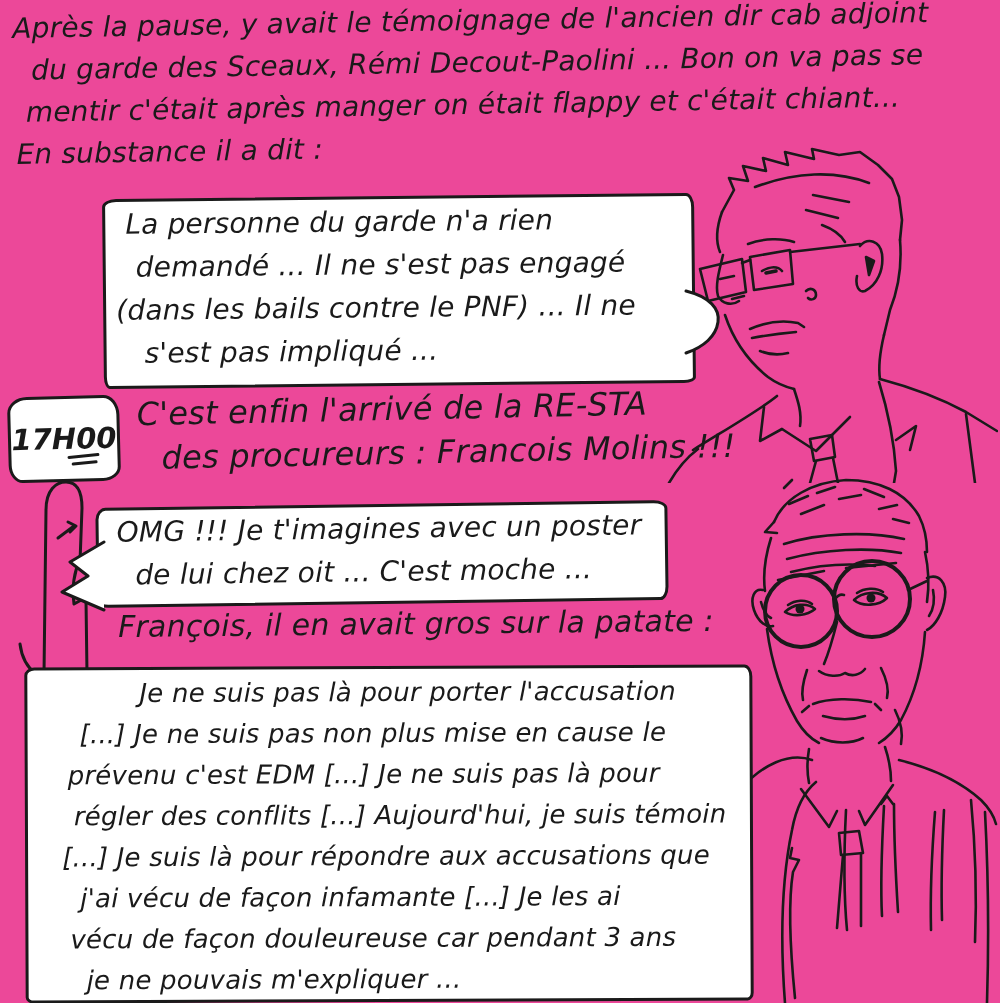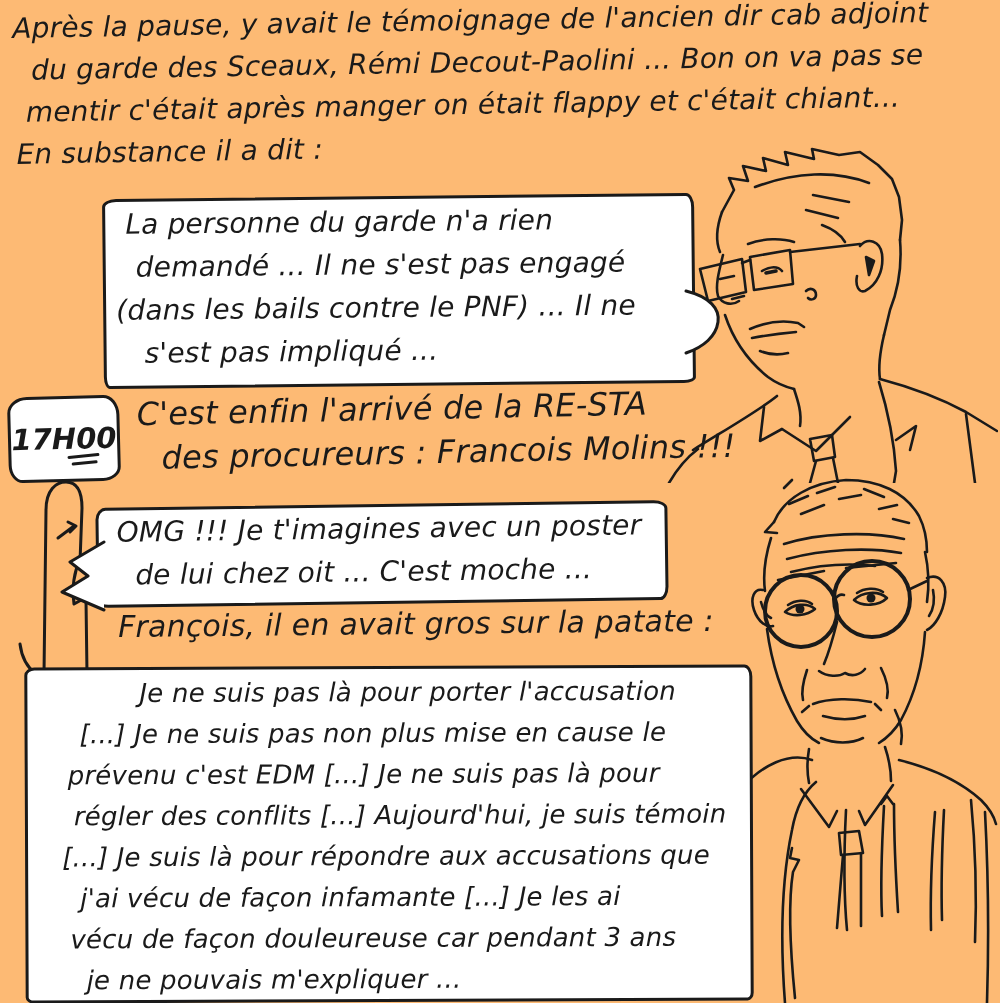--- a/index.html
+++ b/index.html
@@ -1,17 +1,17 @@
 <!DOCTYPE html>
 <html><head>
 <meta charset="utf-8">
 <title>Croquis d'audience</title>
 <style>
   html,body{margin:0;padding:0;background:#ffffff;}
-  .canvas{position:relative;width:1000px;height:1003px;background:#fdba74;
+  .canvas{position:relative;width:1000px;height:1003px;background:#ec4899;
           font-family:"DejaVu Sans",sans-serif;color:#1a1a1a;overflow:hidden;}
   .hw{position:absolute;white-space:nowrap;font-style:italic;letter-spacing:.2px;z-index:7;}
   .block{position:absolute;z-index:7;}
   .bubble{position:absolute;background:#ffffff;border:3px solid #1a1a1a;z-index:5;}
   .bubble .hw{z-index:8;}
   .b1{left:103px;top:196px;width:586px;height:184px;
       border-radius:14px 8px 12px 6px / 8px 14px 6px 12px;transform:rotate(-0.6deg);}
   .b2{left:96px;top:504px;width:566px;height:94px;
       border-radius:10px 14px 8px 12px / 12px 8px 14px 6px;transform:rotate(-0.8deg);}
   .b3{left:25px;top:666px;width:722px;height:330px;

